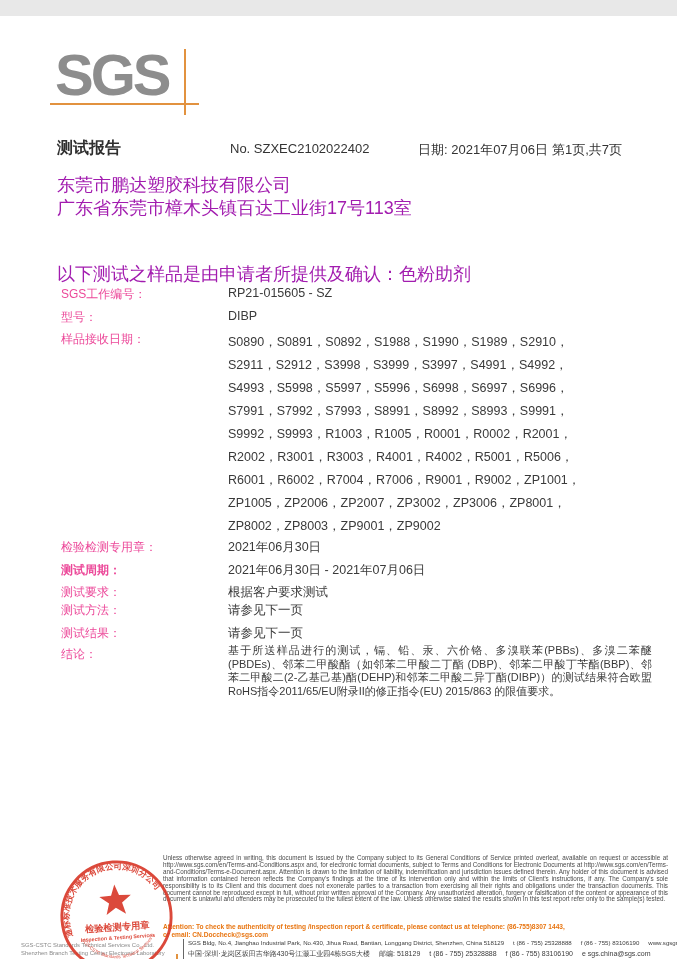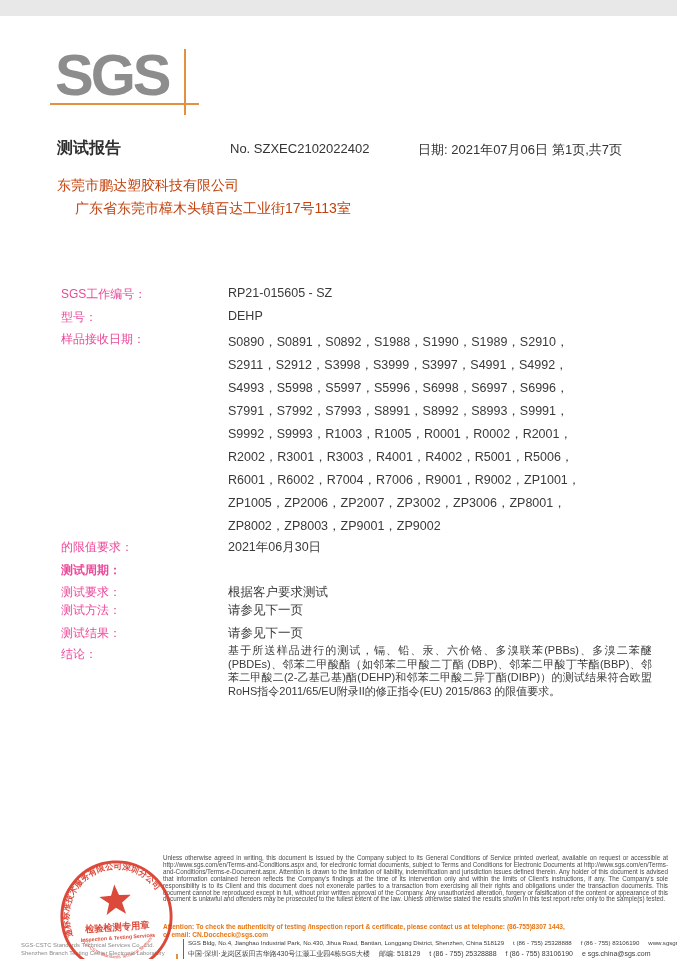--- a/index.html
+++ b/index.html
@@ -8,21 +8,21 @@
     font-family:"Liberation Sans","DejaVu Sans",sans-serif;color:#3d3d3d;overflow:hidden;
   }
   .abs{position:absolute;}
   
   .logo{font-weight:bold;font-size:58px;letter-spacing:-3px;color:#8d8d8d;line-height:1;}
   .logo-hline{background:#e2923f;height:2px;}
   .logo-vline{background:#e2923f;width:2px;}
   .doc-title{font-size:16px;font-weight:bold;color:#2f2f2f;}
   .hdr-txt{font-size:13px;color:#333;}
   
-  .body-txt{font-size:14px;color:#c2410c;line-height:23px;}
+  .body-txt{font-size:18px;color:#a21caf;line-height:23px;}
   .lbl{position:absolute;left:61px;font-size:12px;color:#ec4899;}
   .val{position:absolute;left:228px;font-size:12.5px;color:#3a3a3a;}
   .ref-line{line-height:23px;white-space:nowrap;}
   .conclusion{width:424px;font-size:11px;line-height:13.6px;text-align:justify;color:#3a3a3a;}
   
   .legal{font-size:6.3px;line-height:6.9px;color:#4a4a4a;text-align:justify;}
   .attention{font-size:6.6px;line-height:7.6px;color:#e87511;font-weight:bold;}
   .addr-row{display:flex;gap:9px;font-size:6.1px;color:#3c3c3c;white-space:nowrap;align-items:baseline;}
   .addr-cn{font-size:7px;}
   .member{font-size:9px;color:#2f2f2f;}
@@ -41,46 +41,48 @@
   <div class="abs logo" style="left:55px;top:30px;">SGS</div>
   <div class="abs logo-hline" style="left:50px;top:87px;width:149px;"></div>
   <div class="abs logo-vline" style="left:184px;top:33px;height:66px;"></div>
 
   <div class="abs doc-title" style="left:57px;top:122px;">测试报告</div>
   <div class="abs hdr-txt" style="left:230px;top:125px;">No. SZXEC2102022402</div>
   <div class="abs hdr-txt" style="left:418px;top:125px;">日期: 2021年07月06日</div>
   <div class="abs hdr-txt" style="left:552px;top:125px;">第1页,共7页</div>
 
   <div class="abs body-txt" style="left:57px;top:158px;">东莞市鹏达塑胶科技有限公司</div>
-  <div class="abs body-txt" style="left:75px;top:181px;">广东省东莞市樟木头镇百达工业街17号113室</div>
+  <div class="abs body-txt" style="left:57px;top:181px;">广东省东莞市樟木头镇百达工业街17号113室</div>
 
+  <div class="abs body-txt" style="left:57px;top:247px;">以下测试之样品是由申请者所提供及确认：色粉助剂</div>
 
   <span class="lbl" style="top:270px;">SGS工作编号：</span>
   <span class="val" style="top:270px;">RP21-015605 - SZ</span>
 
   <span class="lbl" style="top:293px;">型号：</span>
-  <span class="val" style="top:293px;">DEHP</span>
+  <span class="val" style="top:293px;">DIBP</span>
 
   <span class="lbl" style="top:315px;">样品接收日期：</span>
   <div class="val" style="top:315px;">
     <div class="ref-line">S0890，S0891，S0892，S1988，S1990，S1989，S2910，</div>
     <div class="ref-line">S2911，S2912，S3998，S3999，S3997，S4991，S4992，</div>
     <div class="ref-line">S4993，S5998，S5997，S5996，S6998，S6997，S6996，</div>
     <div class="ref-line">S7991，S7992，S7993，S8991，S8992，S8993，S9991，</div>
     <div class="ref-line">S9992，S9993，R1003，R1005，R0001，R0002，R2001，</div>
     <div class="ref-line">R2002，R3001，R3003，R4001，R4002，R5001，R5006，</div>
     <div class="ref-line">R6001，R6002，R7004，R7006，R9001，R9002，ZP1001，</div>
     <div class="ref-line">ZP1005，ZP2006，ZP2007，ZP3002，ZP3006，ZP8001，</div>
     <div class="ref-line">ZP8002，ZP8003，ZP9001，ZP9002</div>
   </div>
 
-  <span class="lbl" style="top:523px;">的限值要求：</span>
+  <span class="lbl" style="top:523px;">检验检测专用章：</span>
   <span class="val" style="top:523px;">2021年06月30日</span>
 
   <span class="lbl" style="top:546px;font-weight:bold;">测试周期：</span>
+  <span class="val" style="top:546px;">2021年06月30日 - 2021年07月06日</span>
 
   <span class="lbl" style="top:568px;">测试要求：</span>
   <span class="val" style="top:568px;">根据客户要求测试</span>
 
   <span class="lbl" style="top:586px;">测试方法：</span>
   <span class="val" style="top:586px;">请参见下一页</span>
 
   <span class="lbl" style="top:609px;">测试结果：</span>
   <span class="val" style="top:609px;">请参见下一页</span>
 

